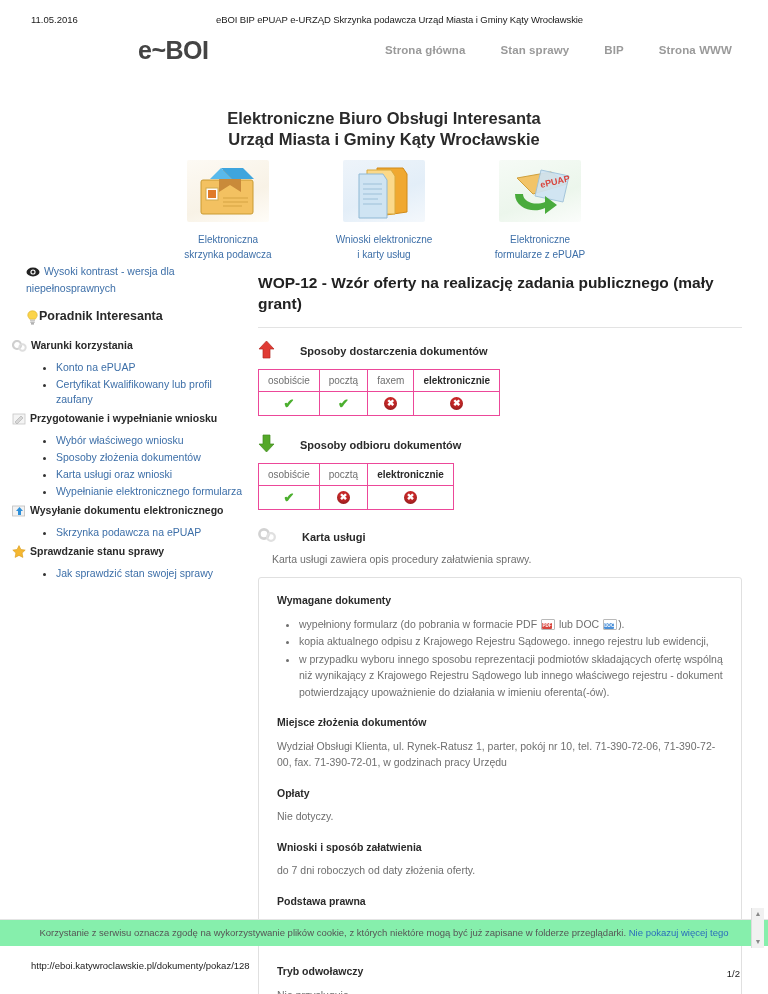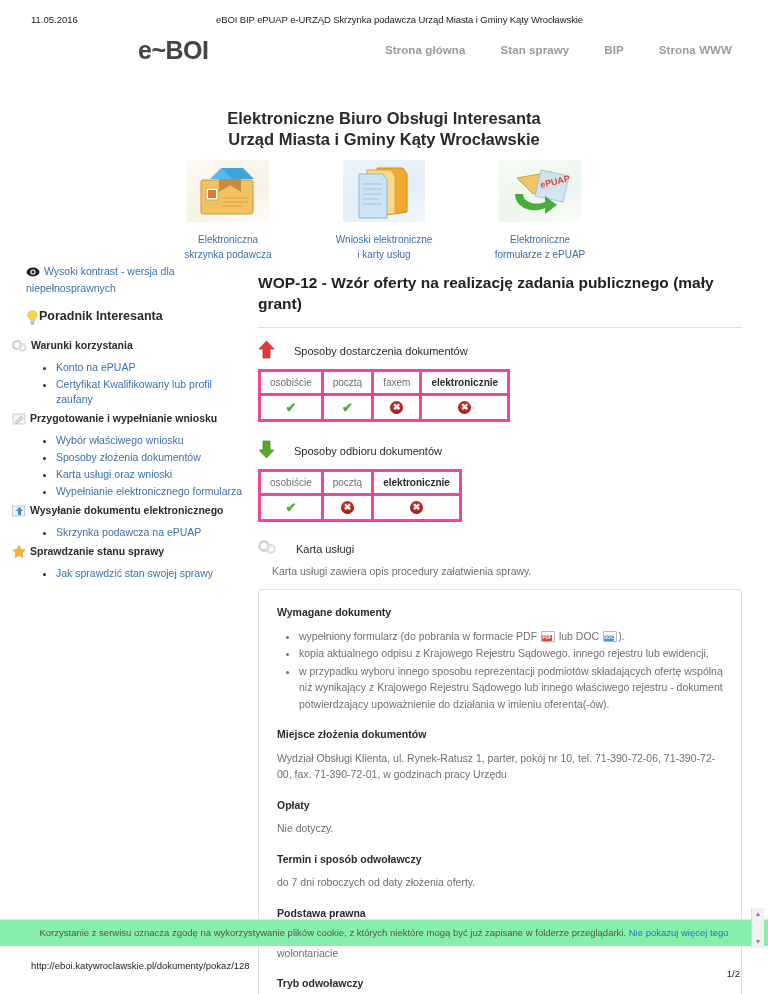--- a/index.html
+++ b/index.html
@@ -107,30 +107,30 @@
   .main {
     position: absolute; left: 258px; top: 272px; width: 484px;
   }
   .doc-title {
     font-size: 15.5px; font-weight: bold; color: #222;
     line-height: 21px; margin: 0 0 13px 0;
   }
   .hr { border: 0; border-top: 1px solid #e3e3e3; margin: 0 0 12px 0; }
 
   .sec-head {
-    display: flex; align-items: center; gap: 19px;
-    font-size: 11px; font-weight: normal; color: #2a2a2a;
+    display: flex; align-items: center; gap: 25px;
+    font-size: 11px; font-weight: bold; color: #2a2a2a;
     margin: 0 0 8px 0;
   }
 
   table.boxes {
     border-collapse: collapse; margin: 0 0 18px 0;
   }
   table.boxes td, table.boxes th {
-    border: 3px solid #ec4899;
+    border: 1px solid #ec4899;
     padding: 5px 9px;
     font-size: 10px; font-weight: normal;
     color: #6f6f6f; text-align: center;
     height: 21px;
   }
   table.boxes th.strong { font-weight: bold; color: #2a2a2a; }
   table.boxes td.mark { padding: 4px 9px; }
 
   .tick { color: #4caf2f; font-size: 13px; font-weight: bold; }
   .cross {
@@ -440,21 +440,21 @@
         <li>kopia aktualnego odpisu z Krajowego Rejestru Sądowego. innego rejestru lub ewidencji,</li>
         <li>w przypadku wyboru innego sposobu reprezentacji podmiotów składających ofertę wspólną niż wynikający z Krajowego Rejestru Sądowego lub innego właściwego rejestru - dokument potwierdzający upoważnienie do działania w imieniu oferenta(-ów).</li>
       </ul>
 
       <h4>Miejsce złożenia dokumentów</h4>
       <p>Wydział Obsługi Klienta, ul. Rynek-Ratusz 1, parter, pokój nr 10, tel. 71-390-72-06, 71-390-72-00, fax. 71-390-72-01, w godzinach pracy Urzędu</p>
 
       <h4>Opłaty</h4>
       <p>Nie dotyczy.</p>
 
-      <h4>Termin i sposób odwoławczy</h4>
+      <h4>Wnioski i sposób załatwienia</h4>
       <p>do 7 dni roboczych od daty złożenia oferty.</p>
 
       <h4>Podstawa prawna</h4>
       <p>Dział II rozdział 2 ustawy z dnia 24 kwietnia 2003r. o działalności pożytku publicznego i o wolontariacie</p>
 
       <h4>Tryb odwoławczy</h4>
       <p>Nie przysługuje.</p>
 
     </div>
 

